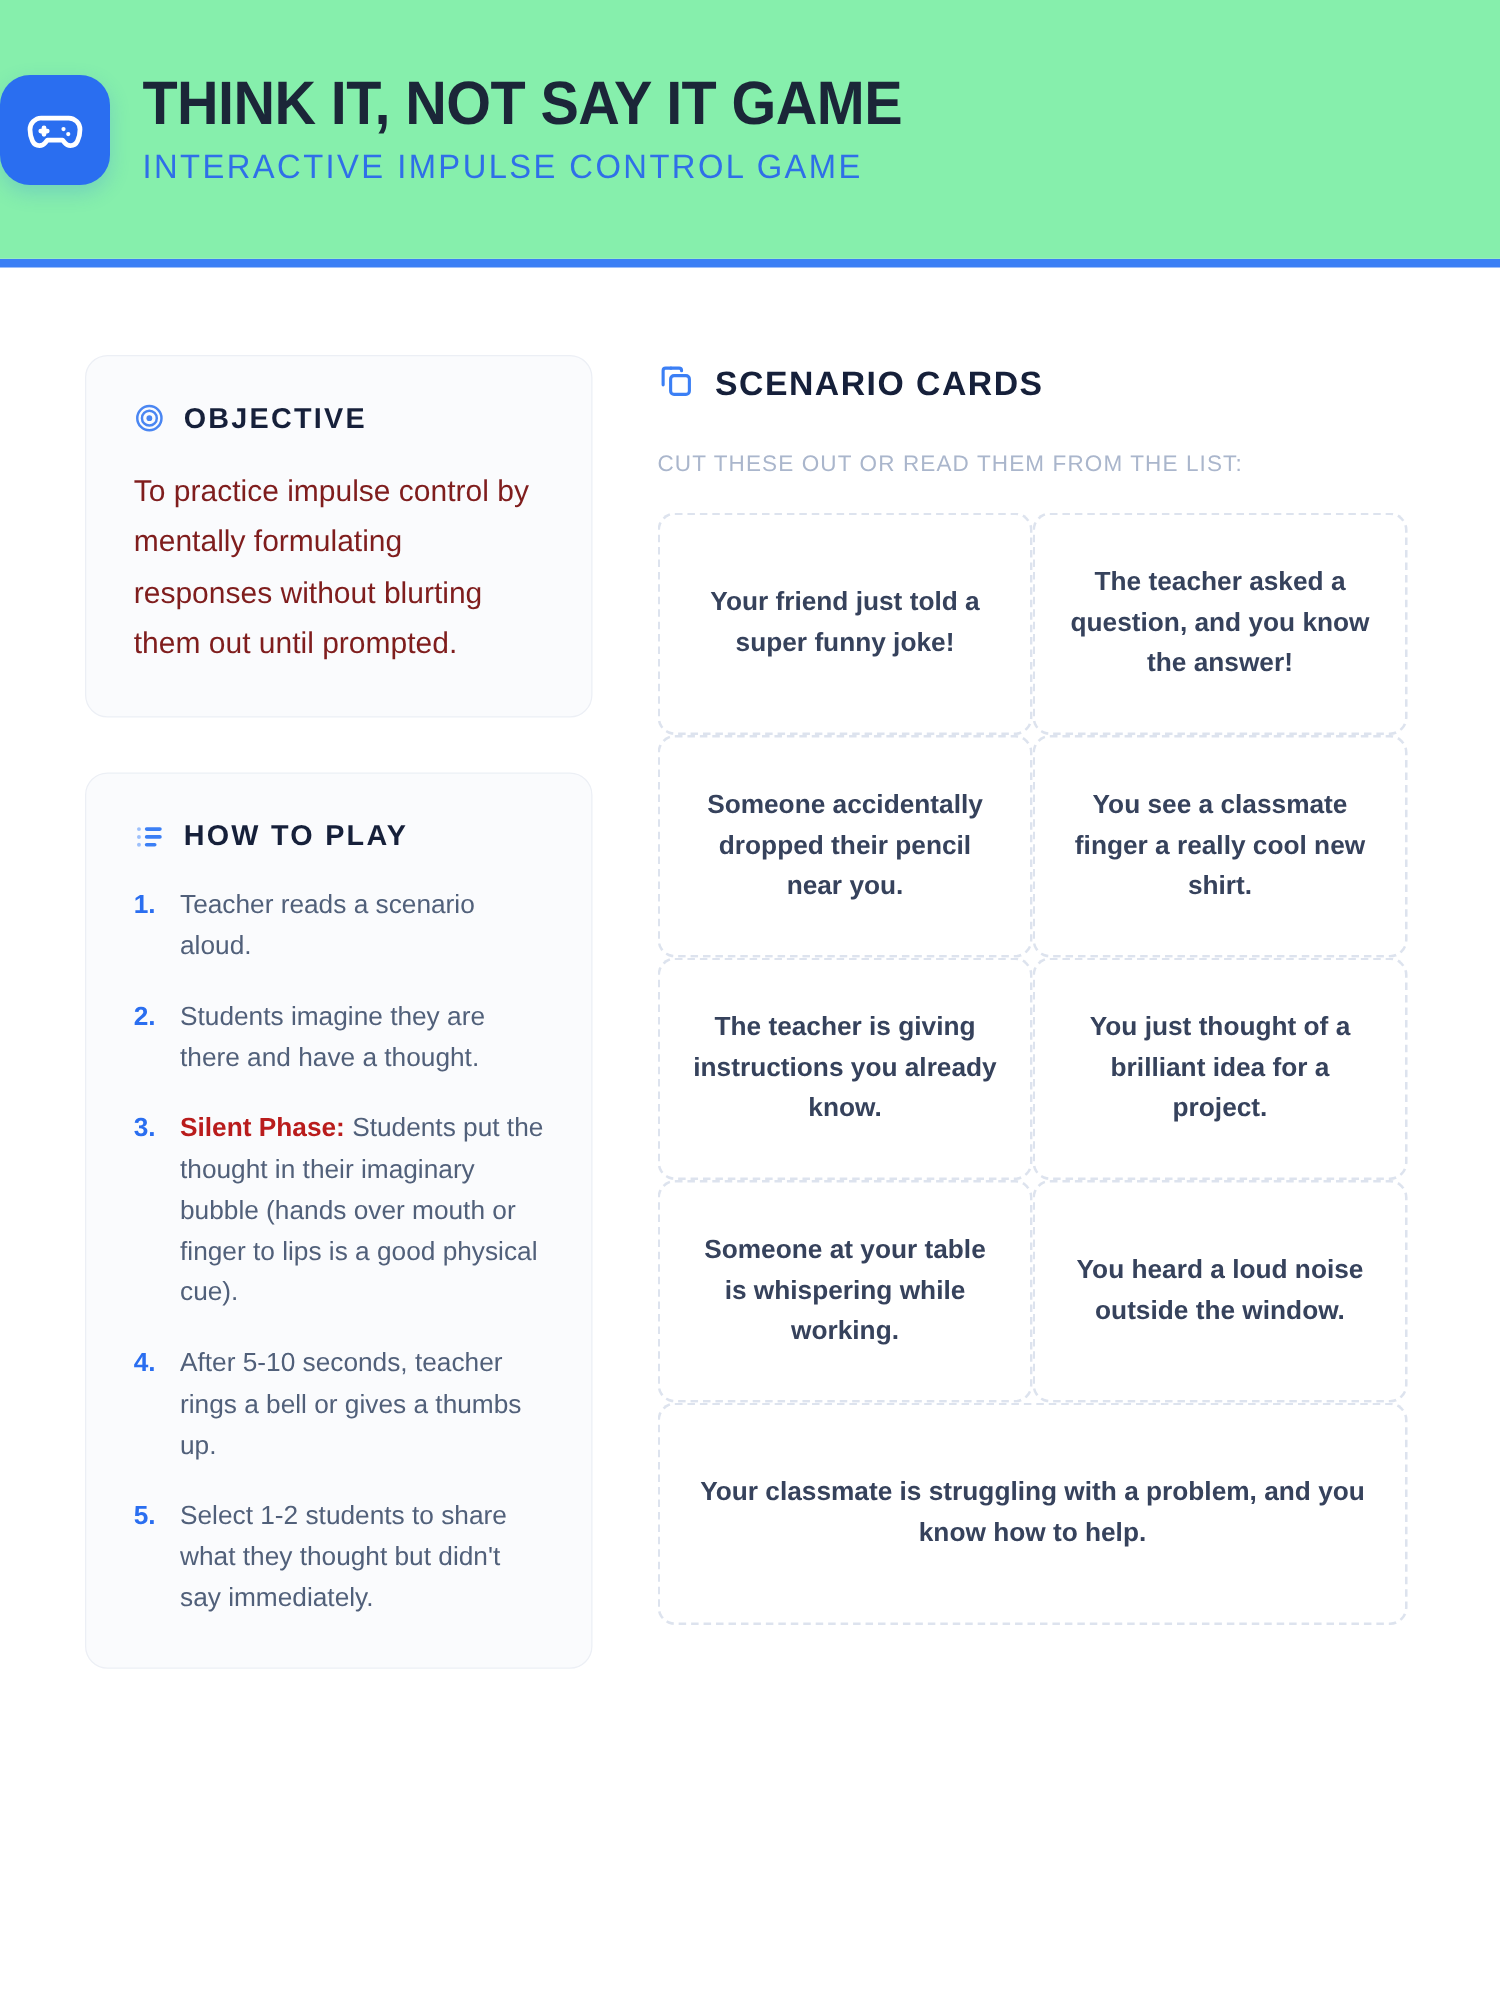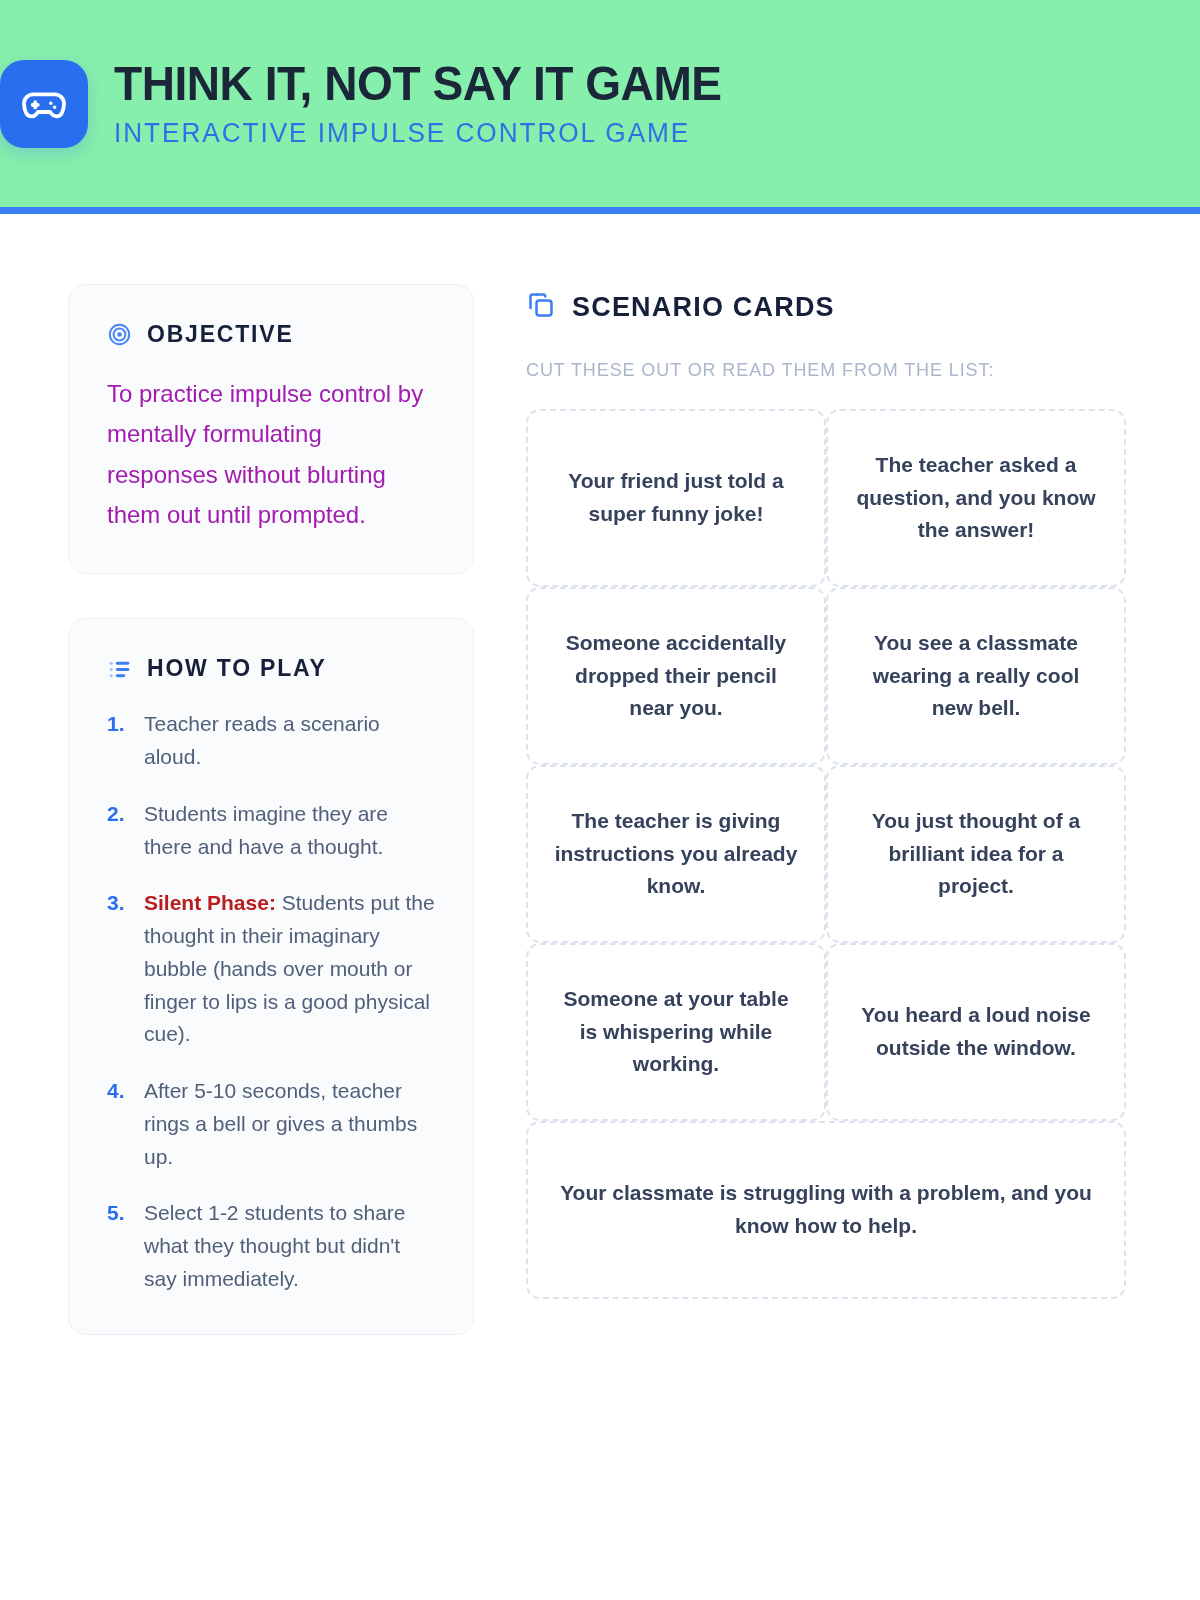--- a/index.html
+++ b/index.html
@@ -113,21 +113,21 @@
   .panel-title {
     font-size: 23px;
     font-weight: 700;
     letter-spacing: 1.8px;
     color: #16203a;
   }
 
   .objective-text {
     font-size: 24px;
     line-height: 1.68;
-    color: #a21caf;
+    color: #7f1d1d;
     font-weight: 400;
   }
 
   
   .steps { list-style: none; display: flex; flex-direction: column; gap: 24px; }
   .step { display: flex; gap: 11px; align-items: flex-start; }
   .step-num {
     flex: 0 0 auto;
     min-width: 26px;
     font-size: 21px;
@@ -285,21 +285,21 @@
         <div class="scenario-card">
           <span class="card-text">Your friend just told a super funny joke!</span>
         </div>
         <div class="scenario-card">
           <span class="card-text">The teacher asked a question, and you know the answer!</span>
         </div>
         <div class="scenario-card">
           <span class="card-text">Someone accidentally dropped their pencil near you.</span>
         </div>
         <div class="scenario-card">
-          <span class="card-text">You see a classmate wearing a really cool new bell.</span>
+          <span class="card-text">You see a classmate finger a really cool new shirt.</span>
         </div>
         <div class="scenario-card">
           <span class="card-text">The teacher is giving instructions you already know.</span>
         </div>
         <div class="scenario-card">
           <span class="card-text">You just thought of a brilliant idea for a project.</span>
         </div>
         <div class="scenario-card">
           <span class="card-text">Someone at your table is whispering while working.</span>
         </div>

